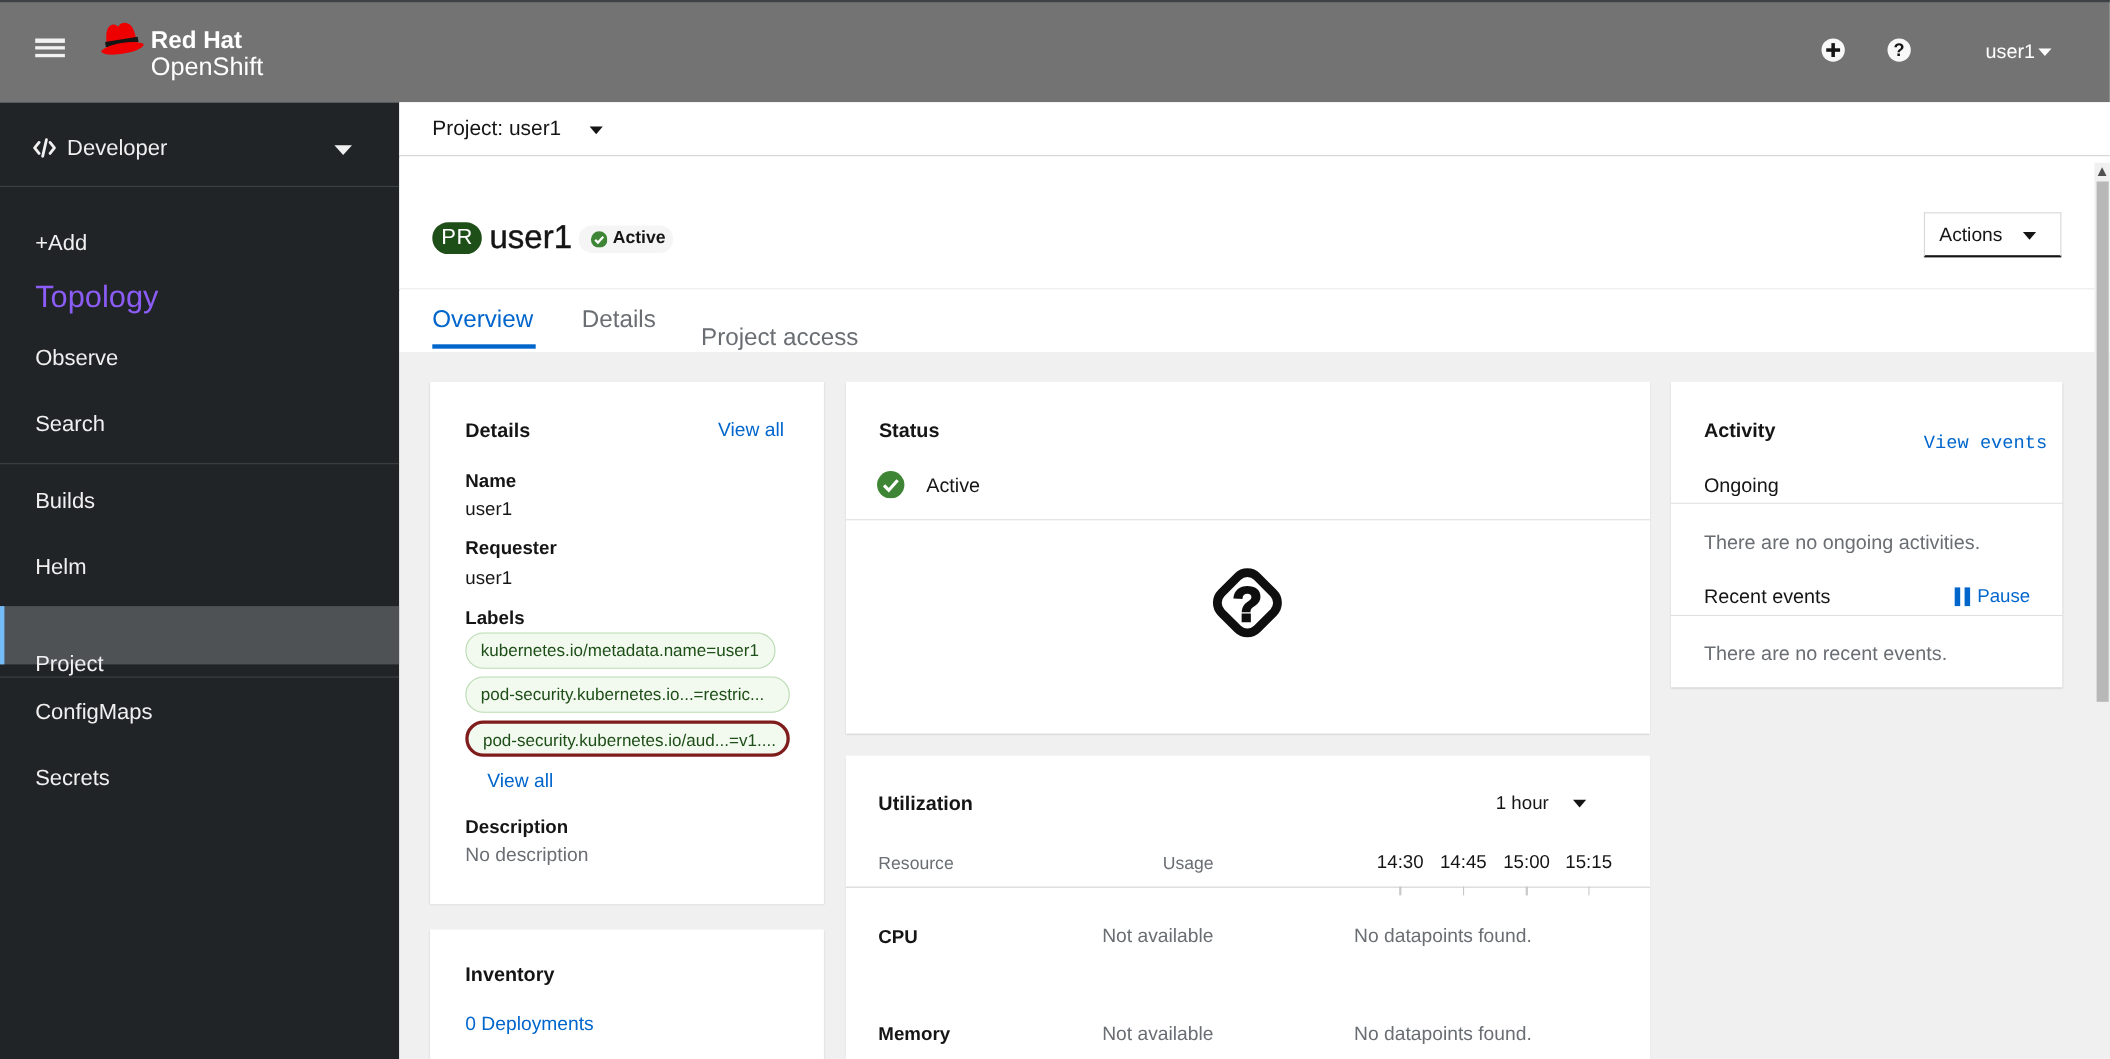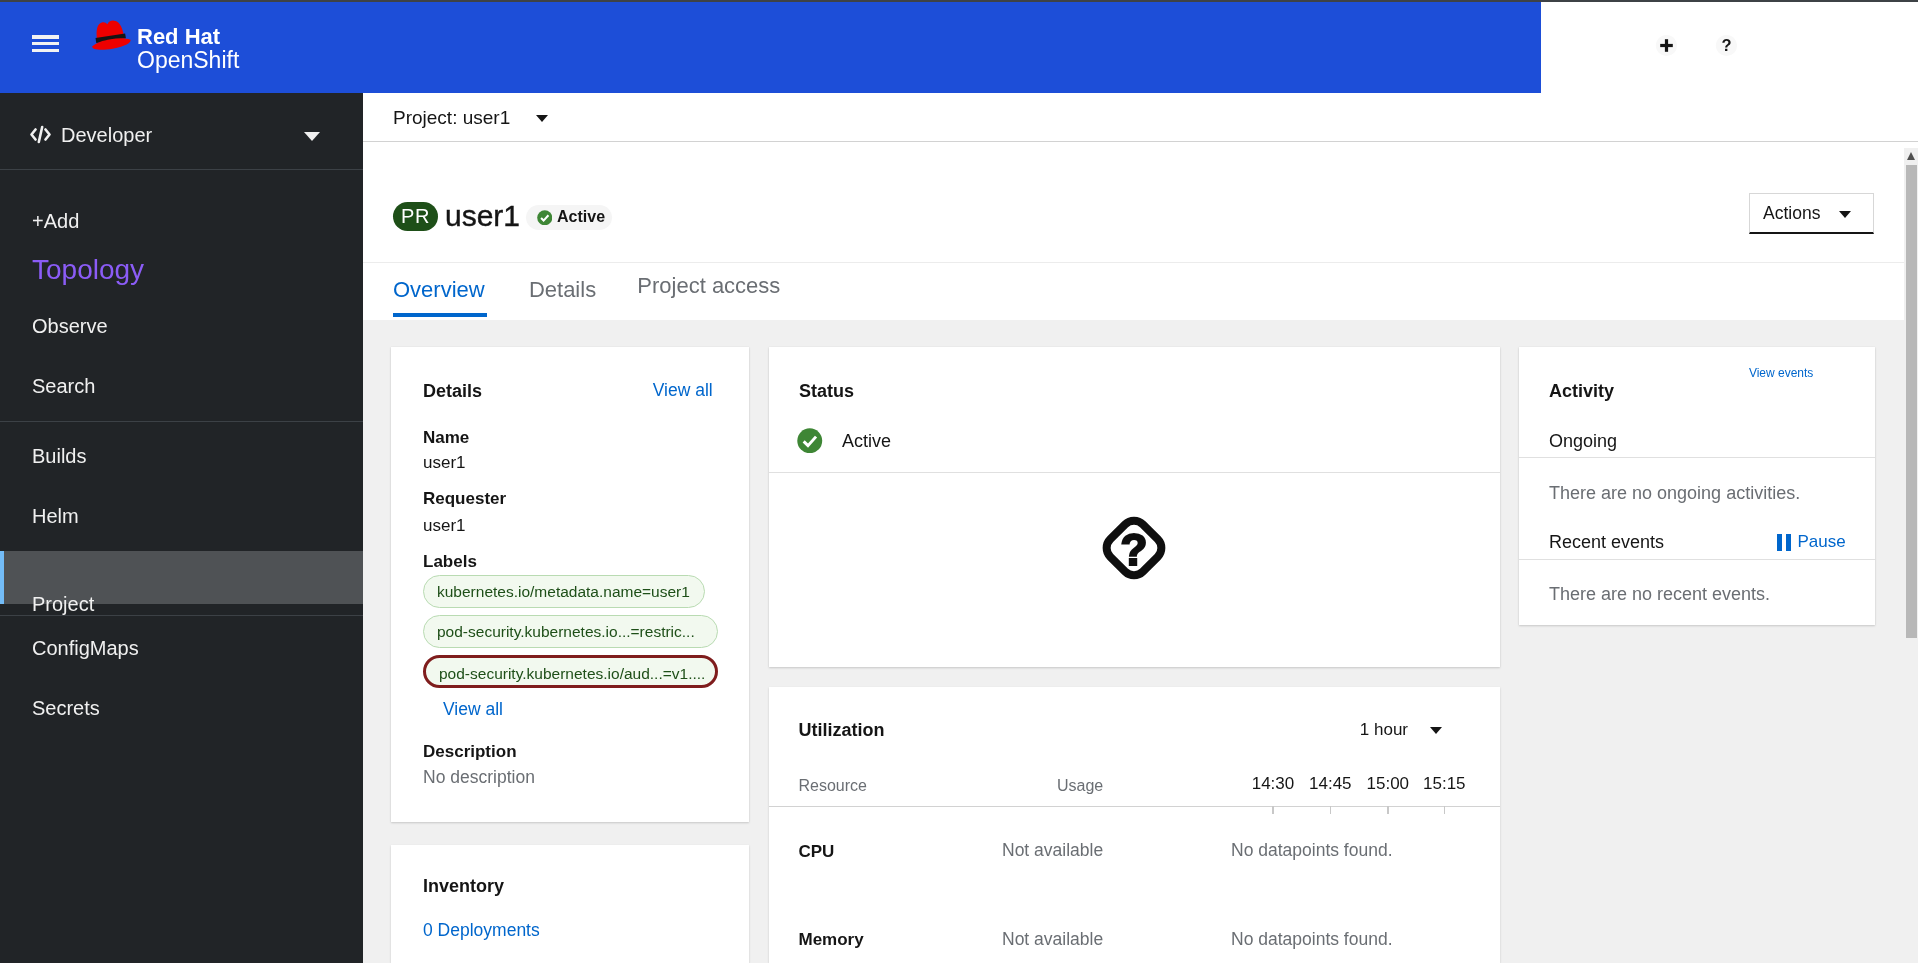--- a/index.html
+++ b/index.html
@@ -10,21 +10,21 @@
   .blue { color:#0066cc; }
   .gray { color:#6a6e73; }
   .dark { color:#151515; }
   .card { position:absolute; background:#fff; box-shadow:0 1px 2px rgba(3,3,3,0.16), 0 0 1px rgba(3,3,3,0.08); }
   .caret { position:absolute; width:0; height:0; border-left:6.5px solid transparent; border-right:6.5px solid transparent; }
   .hr { position:absolute; height:1px; }
 </style>
 </head>
 <body>
 
-<div class="abs" id="masthead" style="left:0;top:0;width:1541px;height:93px;background:#1d4ed8;">
+<div class="abs" id="masthead" style="left:0;top:0;width:1918px;height:93px;background:#737373;">
   <div class="abs" style="left:0;top:0;width:1918px;height:2px;background:#3e4246;"></div>
 
   <div class="abs" style="left:32px;top:35px;width:27px;height:3.5px;background:#f2f2f2;"></div>
   <div class="abs" style="left:32px;top:41.8px;width:27px;height:3.5px;background:#f2f2f2;"></div>
   <div class="abs" style="left:32px;top:48.6px;width:27px;height:3.5px;background:#f2f2f2;"></div>
 
   <svg class="abs" style="left:88px;top:17px;" width="44" height="36" viewBox="0 0 44 36">
     <g transform="rotate(-9 22 18)">
       <path d="M8.5,21 C8.5,10.5 11.5,5 15.8,4.4 C18.4,4 19.8,5.2 21.1,7 C22.3,5 24.7,3.7 28,4.4 C33,5.6 35.5,10.5 35.5,21 Z" fill="#ee0000"></path>
       <rect x="7.2" y="18.8" width="30" height="4.9" fill="#151515"></rect>
@@ -90,21 +90,21 @@
   <div class="txt dark b" style="left:194px;top:66.4px;font-size:16px;">Active</div>
 
   <div class="abs" style="left:1386px;top:50px;width:125px;height:41px;background:#fff;border:1px solid #d7d7d7;border-bottom:2px solid #151515;"></div>
   <div class="txt dark" style="left:1400px;top:62px;font-size:17.5px;">Actions</div>
   <div class="caret" style="left:1476px;top:67.5px;border-left-width:6.5px;border-right-width:6.5px;border-top:7.5px solid #151515;"></div>
 </div>
 
 <div class="abs" style="left:363px;top:264px;width:1555px;height:56px;background:#fff;">
   <div class="txt" style="left:30px;top:14.6px;font-size:22px;color:#0066cc;">Overview</div>
   <div class="txt" style="left:165.9px;top:14.6px;font-size:22px;color:#6a6e73;">Details</div>
-  <div class="txt" style="left:274.3px;top:11px;font-size:22px;color:#6a6e73;">Project access</div>
+  <div class="txt" style="left:274.3px;top:32px;font-size:22px;color:#6a6e73;">Project access</div>
   <div class="abs" style="left:29.5px;top:48.5px;width:94.5px;height:4px;background:#0066cc;"></div>
 </div>
 
 <div class="abs" id="contentbg" style="left:363px;top:320px;width:1555px;height:643px;background:#f0f0f0;"></div>
 
 <div class="card" style="left:391px;top:347px;width:358px;height:475px;">
   <div class="txt dark b" style="left:32px;top:34.8px;font-size:18px;">Details</div>
   <div class="txt blue" style="left:261.7px;top:35.1px;font-size:17.5px;">View all</div>
   <div class="txt dark b" style="left:32px;top:82.2px;font-size:17px;">Name</div>
   <div class="txt dark" style="left:32px;top:107.1px;font-size:17px;">user1</div>
@@ -128,21 +128,21 @@
   <div class="txt dark" style="left:73.5px;top:84.5px;font-size:18px;">Active</div>
   <div class="hr" style="left:0;top:125px;width:731px;background:#e0e0e0;"></div>
   <svg class="abs" style="left:329px;top:165px;" width="72" height="72" viewBox="0 0 72 72">
     <rect x="13" y="13" width="46" height="46" rx="12.5" fill="none" stroke="#0f0f0f" stroke-width="8" transform="rotate(45 36 36)"></rect>
     <text x="36" y="52.5" text-anchor="middle" font-family="Liberation Sans" font-size="44" font-weight="bold" fill="#0f0f0f" stroke="#0f0f0f" stroke-width="2.2">?</text>
   </svg>
 </div>
 
 <div class="card" style="left:1519px;top:347px;width:355.5px;height:278px;">
   <div class="txt dark b" style="left:30px;top:34.8px;font-size:18px;">Activity</div>
-  <div class="txt blue" style="left:229.9px;top:20px;font-size:12px;">View events</div>
+  <div class="txt blue" style="left:229.9px;top:48px;font-size:17px;font-family:Liberation Mono, monospace;">View events</div>
   <div class="txt dark" style="left:30px;top:85.2px;font-size:18px;">Ongoing</div>
   <div class="hr" style="left:0;top:110px;width:355.5px;background:#e0e0e0;"></div>
   <div class="txt gray" style="left:30px;top:136.7px;font-size:18px;">There are no ongoing activities.</div>
   <div class="txt dark" style="left:30px;top:185.5px;font-size:18px;">Recent events</div>
   <div class="abs" style="left:257.5px;top:186.5px;width:5.5px;height:17px;background:#0066cc;"></div>
   <div class="abs" style="left:266.5px;top:186.5px;width:5.5px;height:17px;background:#0066cc;"></div>
   <div class="txt blue" style="left:278.5px;top:186.4px;font-size:17px;">Pause</div>
   <div class="hr" style="left:0;top:212.4px;width:355.5px;background:#e0e0e0;"></div>
   <div class="txt gray" style="left:30px;top:238.2px;font-size:18px;">There are no recent events.</div>
 </div>

